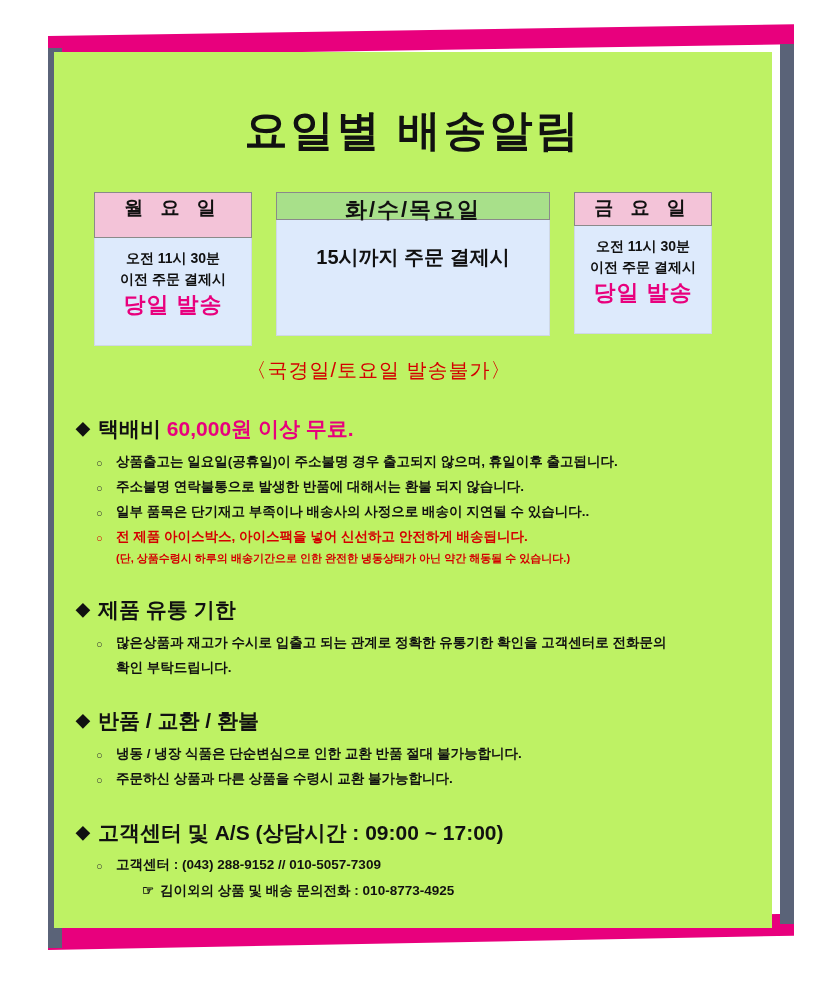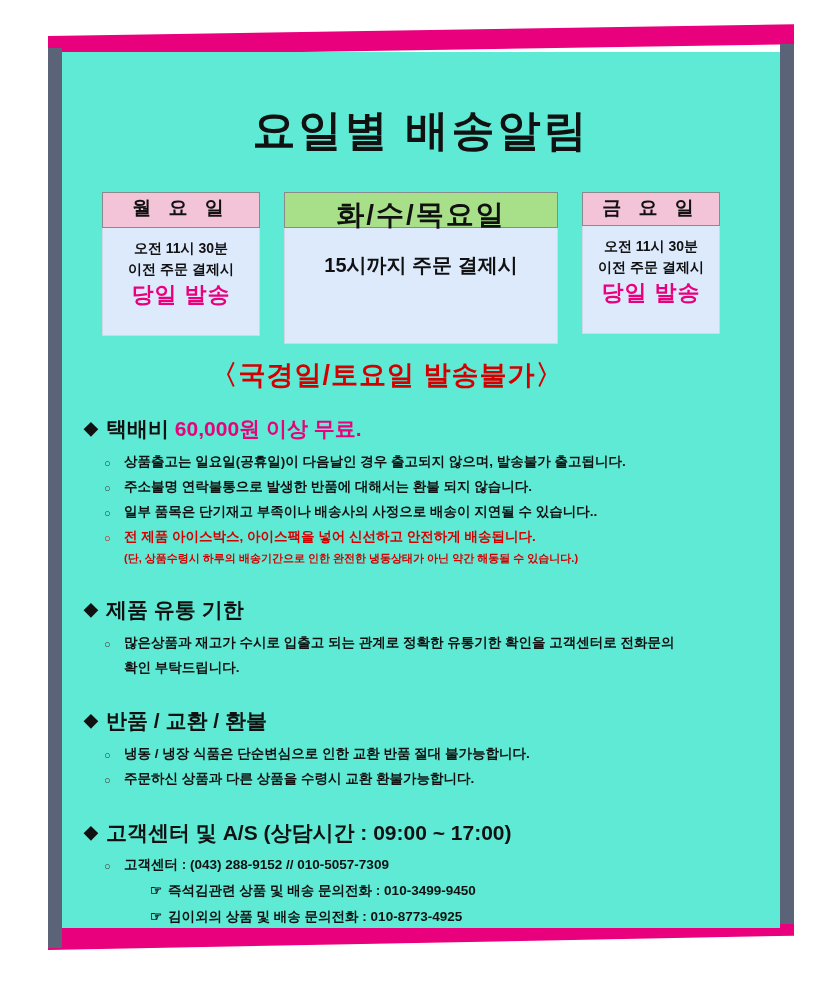--- a/index.html
+++ b/index.html
@@ -52,25 +52,25 @@
   .frame-right-bar {
     position: absolute;
     left: 780px;
     top: 44px;
     width: 14px;
     height: 880px;
     background: #5a6378;
   }
   .sheet {
     position: absolute;
-    left: 62px;
+    left: 54px;
     top: 52px;
     width: 718px;
     height: 876px;
-    background: #5eead4;
+    background: #bef264;
   }
 
   
   .doc-title {
     position: absolute;
     left: 0;
     top: 50px;
     width: 718px;
     text-align: center;
     font-size: 43px;
@@ -112,52 +112,52 @@
     font-weight: bold;
     color: #e8007d;
     letter-spacing: 1px;
   }
 
   #box-mon { left: 40px; width: 158px; }
   #box-mon .hdr {
     background: #f3c3d8;
     font-size: 19px;
     letter-spacing: 6px;
-    height: 36px;
+    height: 46px;
   }
   #box-mon .body { height: 108px; }
 
   #box-tue { left: 222px; width: 274px; }
   #box-tue .hdr {
     background: #a8e08a;
-    font-size: 28px;
+    font-size: 22px;
     letter-spacing: 2px;
-    height: 36px;
+    height: 28px;
   }
   #box-tue .body { height: 116px; }
   #box-tue .line { font-size: 20px; text-align: center; }
   #box-tue .accent { font-size: 25px; }
 
   #box-fri { left: 520px; width: 138px; }
   #box-fri .hdr {
     background: #f3c3d8;
     font-size: 19px;
     letter-spacing: 6px;
     height: 34px;
   }
   #box-fri .body { height: 108px; }
 
   .holiday-note {
     position: absolute;
     left: 0;
     top: 305px;
     width: 650px;
     text-align: center;
-    font-size: 27px;
-    font-weight: bold;
+    font-size: 20px;
+    font-weight: normal;
     color: #d40000;
     letter-spacing: 1px;
   }
 
   
   .content {
     position: absolute;
     left: 0;
     top: 360px;
     width: 718px;
@@ -271,21 +271,21 @@
     <div class="holiday-note">〈국경일/토요일 발송불가〉</div>
 
     <div class="content">
 
       <div class="section">
         <div class="sec-head">
           <span class="dia">◆</span>
           <span>택배비 </span><span class="hl">60,000원 이상 무료.</span>
         </div>
         <ul class="bullets">
-          <li><span class="circ">○</span><span>상품출고는 일요일(공휴일)이 다음날인 경우 출고되지 않으며, 발송불가 출고됩니다.</span></li>
+          <li><span class="circ">○</span><span>상품출고는 일요일(공휴일)이 주소불명 경우 출고되지 않으며, 휴일이후 출고됩니다.</span></li>
           <li><span class="circ">○</span><span>주소불명 연락불통으로 발생한 반품에 대해서는 환불 되지 않습니다.</span></li>
           <li><span class="circ">○</span><span>일부 품목은 단기재고 부족이나 배송사의 사정으로 배송이 지연될 수 있습니다..</span></li>
           <li class="red"><span class="circ">○</span><span>전 제품 아이스박스, 아이스팩을 넣어 신선하고 안전하게 배송됩니다.</span></li>
         </ul>
         <div class="subnote">(단, 상품수령시 하루의 배송기간으로 인한 완전한 냉동상태가 아닌 약간 해동될 수 있습니다.)</div>
       </div>
 
       <div class="spacer-md"></div>
 
       <div class="section">
@@ -301,37 +301,34 @@
 
       <div class="spacer-md"></div>
 
       <div class="section">
         <div class="sec-head">
           <span class="dia">◆</span>
           <span>반품 / 교환 / 환불</span>
         </div>
         <ul class="bullets">
           <li><span class="circ">○</span><span>냉동 / 냉장 식품은 단순변심으로 인한 교환 반품 절대 불가능합니다.</span></li>
-          <li><span class="circ">○</span><span>주문하신 상품과 다른 상품을 수령시 교환 환불가능합니다.</span></li>
+          <li><span class="circ">○</span><span>주문하신 상품과 다른 상품을 수령시 교환 불가능합니다.</span></li>
         </ul>
       </div>
 
       <div class="spacer-md"></div>
 
       <div class="section">
         <div class="sec-head">
           <span class="dia">◆</span>
           <span>고객센터 및 A/S (상담시간 : 09:00 ~ 17:00)</span>
         </div>
         <ul class="bullets">
           <li><span class="circ">○</span><span>고객센터 : (043) 288-9152 // 010-5057-7309</span></li>
         </ul>
         <div class="hand-line">
-          <span class="hand">☞</span><span>즉석김관련 상품 및 배송 문의전화 : 010-3499-9450</span>
-        </div>
-        <div class="hand-line">
           <span class="hand">☞</span><span>김이외의 상품 및 배송 문의전화 : 010-8773-4925</span>
         </div>
       </div>
 
     </div>
   </div>
 </div>
 
 </body></html>

